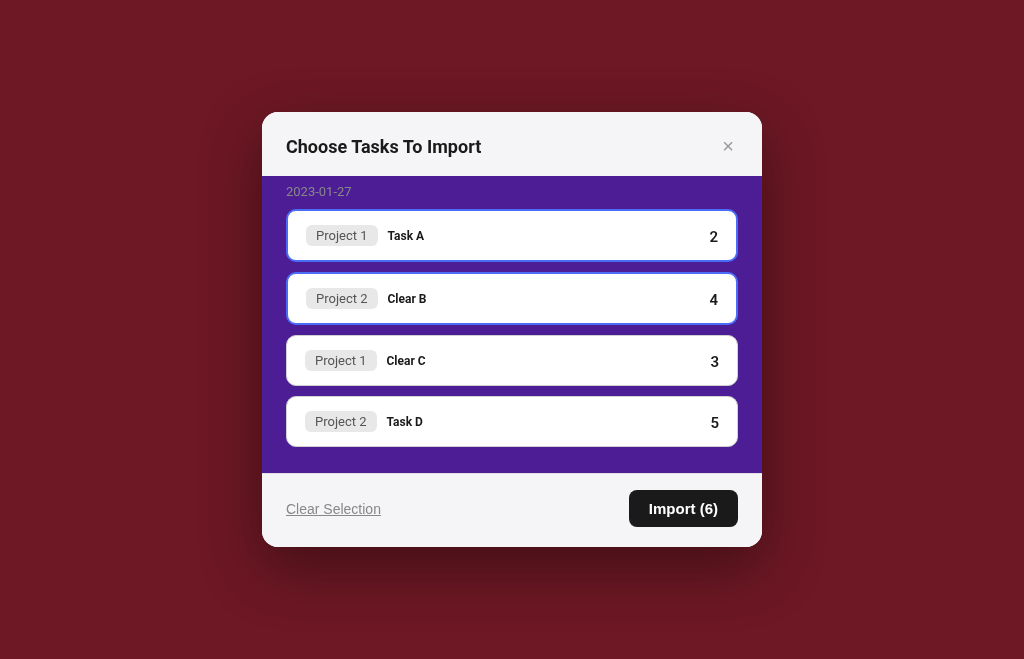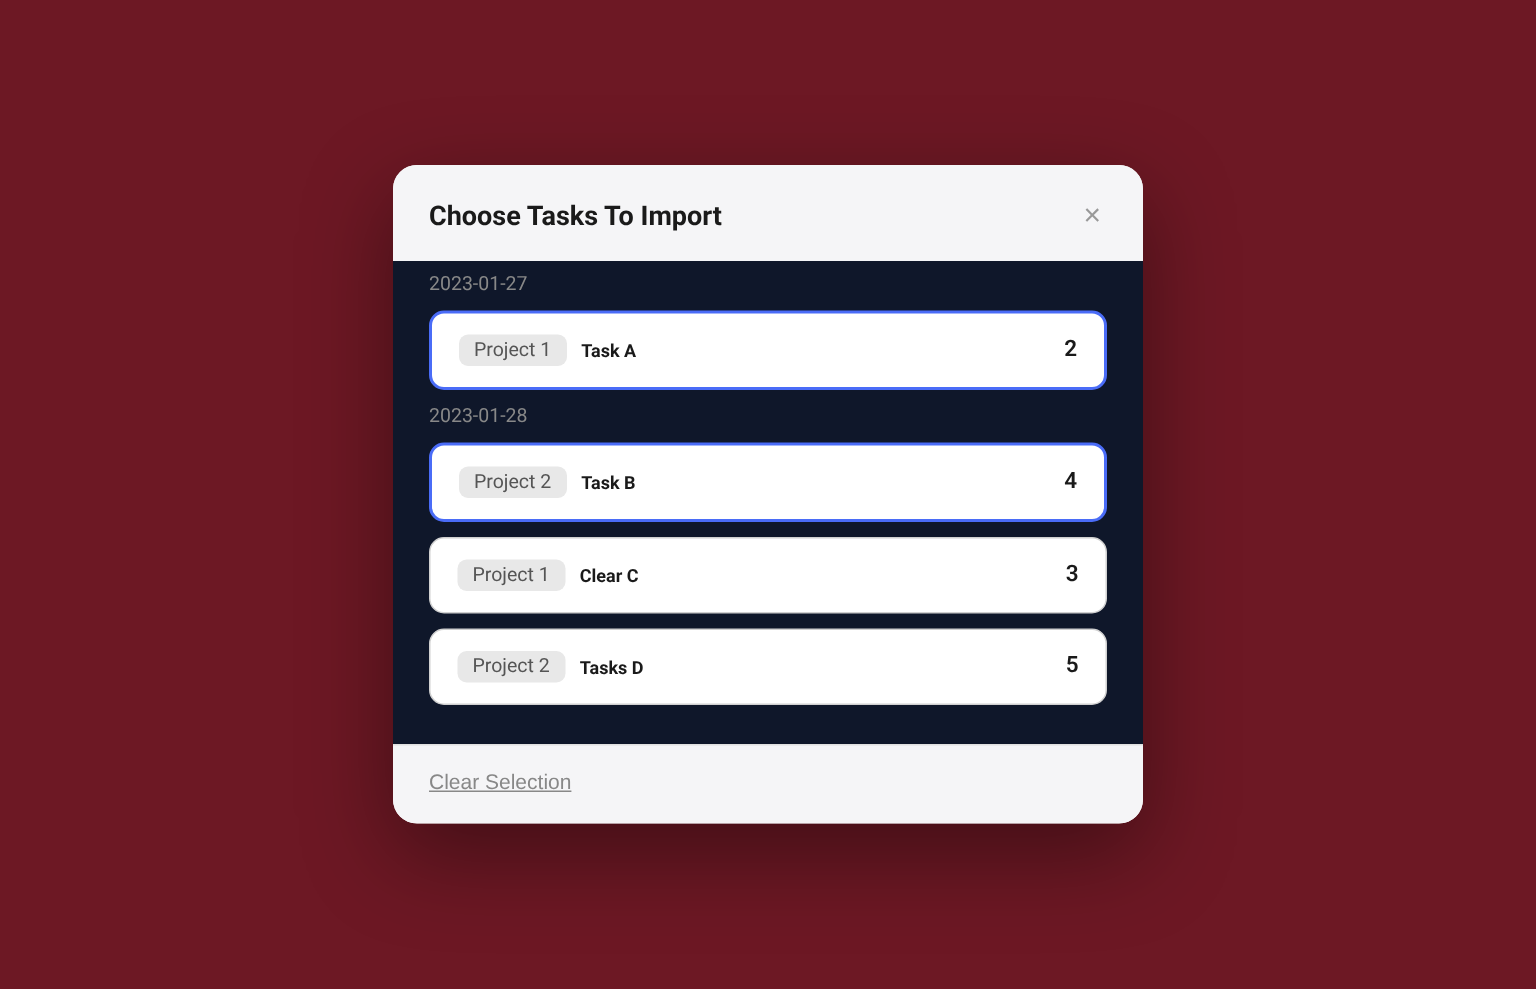--- a/index.html
+++ b/index.html
@@ -63,21 +63,21 @@
       line-height: 1;
       display: flex;
       align-items: center;
       justify-content: center;
     }
 
     .modal-body {
       flex: 1;
       overflow-y: auto;
       padding: 0 24px 16px 24px;
-      background: #0f172a;
+      background: #4c1d95;
     }
 
     .date-group {
       margin-bottom: 8px;
     }
 
     .date-label {
       font-size: 13px;
       color: #888;
       font-weight: 400;
@@ -85,21 +85,21 @@
       margin-top: 8px;
       display: block;
     }
 
     .task-item {
       background: #ffffff;
       border: 1.5px solid #d0d0d0;
       border-radius: 10px;
       padding: 14px 18px;
       display: flex;
-      align-items: flex-start;
+      align-items: flex-end;
       justify-content: space-between;
       margin-bottom: 10px;
       cursor: pointer;
       transition: border-color 0.15s;
     }
 
     .task-item.selected {
       border-color: #4a6cf7;
       border-width: 2px;
     }
@@ -181,45 +181,45 @@
         <div class="task-item selected">
           <div class="task-left">
             <span class="project-badge">Project 1</span>
             <span class="task-name">Task A</span>
           </div>
           <span class="task-count">2</span>
         </div>
       </div>
 
       <div class="date-group">
-        <span class="date-label">2023-01-28</span>
         <div class="task-item selected">
           <div class="task-left">
             <span class="project-badge">Project 2</span>
-            <span class="task-name">Task B</span>
+            <span class="task-name">Clear B</span>
           </div>
           <span class="task-count">4</span>
         </div>
       </div>
 
       <div class="date-group">
         <div class="task-item">
           <div class="task-left">
             <span class="project-badge">Project 1</span>
             <span class="task-name">Clear C</span>
           </div>
           <span class="task-count">3</span>
         </div>
         <div class="task-item">
           <div class="task-left">
             <span class="project-badge">Project 2</span>
-            <span class="task-name">Tasks D</span>
+            <span class="task-name">Task D</span>
           </div>
           <span class="task-count">5</span>
         </div>
       </div>
     </div>
 
     <div class="modal-footer">
       <button class="clear-selection-btn">Clear Selection</button>
+      <button class="import-button">Import (6)</button>
     </div>
   </div>
 </div>
 
 </body></html>

